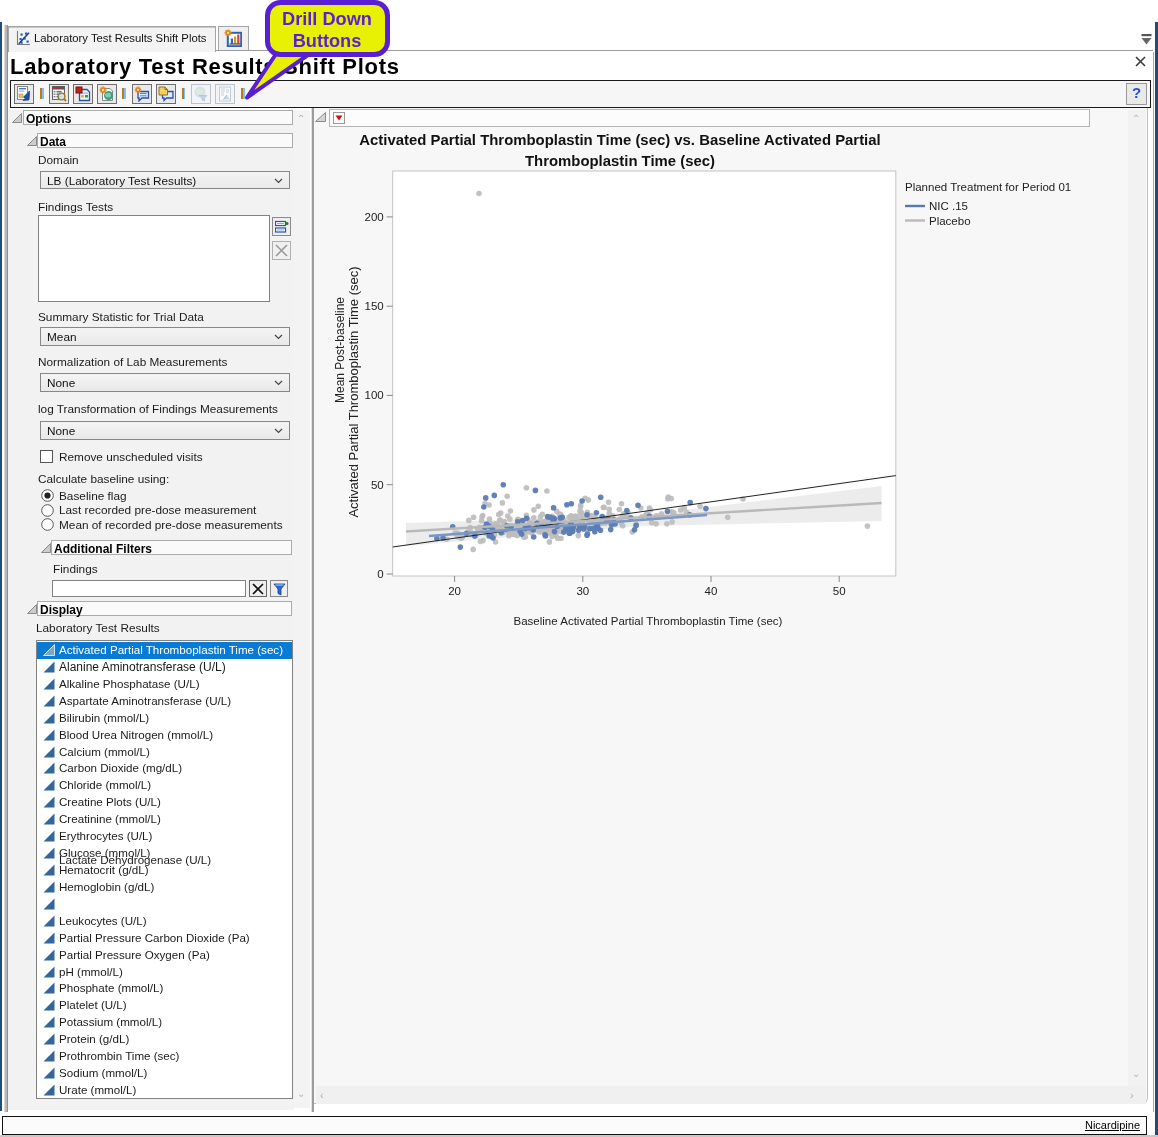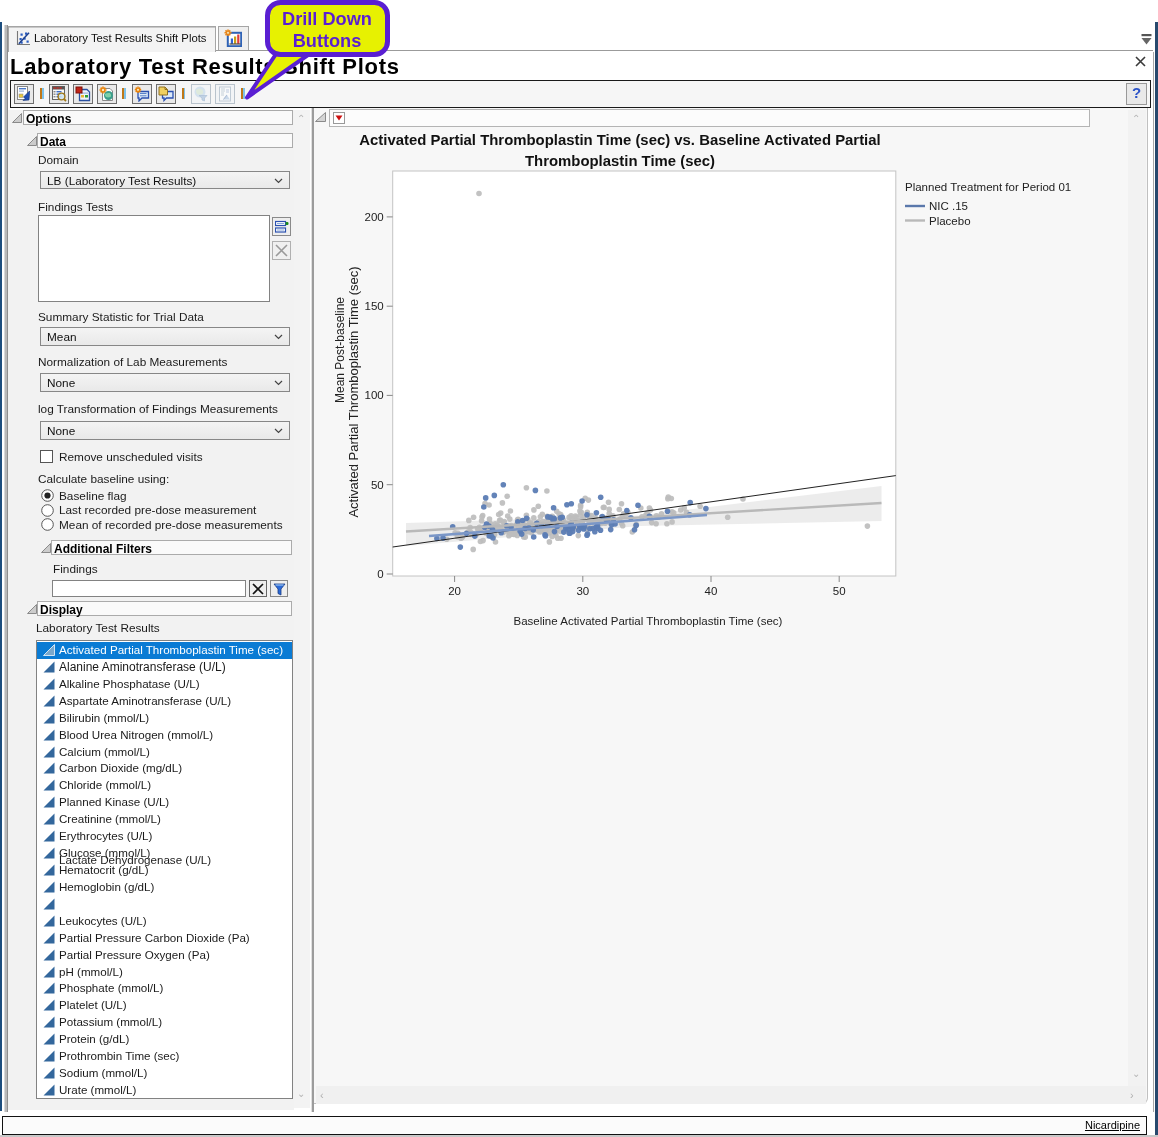--- a/index.html
+++ b/index.html
@@ -266,21 +266,21 @@
       <polygon points="0.5,11.5 11.5,11.5 11.5,0.5" fill="#33679c" stroke="none" stroke-width="1"></polygon>
     </svg>
 <div class="abs" style="left:59px;top:761.4px;font-size:11.6px;color:#1a1a1a;white-space:nowrap;">Carbon Dioxide (mg/dL)</div>
 <svg class="abs" style="left:43px;top:779.4px" width="12" height="12" viewBox="0 0 12 12">
       <polygon points="0.5,11.5 11.5,11.5 11.5,0.5" fill="#33679c" stroke="none" stroke-width="1"></polygon>
     </svg>
 <div class="abs" style="left:59px;top:778.4px;font-size:11.6px;color:#1a1a1a;white-space:nowrap;">Chloride (mmol/L)</div>
 <svg class="abs" style="left:43px;top:796.3px" width="12" height="12" viewBox="0 0 12 12">
       <polygon points="0.5,11.5 11.5,11.5 11.5,0.5" fill="#33679c" stroke="none" stroke-width="1"></polygon>
     </svg>
-<div class="abs" style="left:59px;top:795.3px;font-size:11.6px;color:#1a1a1a;white-space:nowrap;">Planned Kinase (U/L)</div>
+<div class="abs" style="left:59px;top:795.3px;font-size:11.6px;color:#1a1a1a;white-space:nowrap;">Creatine Plots (U/L)</div>
 <svg class="abs" style="left:43px;top:813.2px" width="12" height="12" viewBox="0 0 12 12">
       <polygon points="0.5,11.5 11.5,11.5 11.5,0.5" fill="#33679c" stroke="none" stroke-width="1"></polygon>
     </svg>
 <div class="abs" style="left:59px;top:812.2px;font-size:11.6px;color:#1a1a1a;white-space:nowrap;">Creatinine (mmol/L)</div>
 <svg class="abs" style="left:43px;top:830.1px" width="12" height="12" viewBox="0 0 12 12">
       <polygon points="0.5,11.5 11.5,11.5 11.5,0.5" fill="#33679c" stroke="none" stroke-width="1"></polygon>
     </svg>
 <div class="abs" style="left:59px;top:829.1px;font-size:11.6px;color:#1a1a1a;white-space:nowrap;">Erythrocytes (U/L)</div>
 <svg class="abs" style="left:43px;top:847.0px" width="12" height="12" viewBox="0 0 12 12">
       <polygon points="0.5,11.5 11.5,11.5 11.5,0.5" fill="#33679c" stroke="none" stroke-width="1"></polygon>

